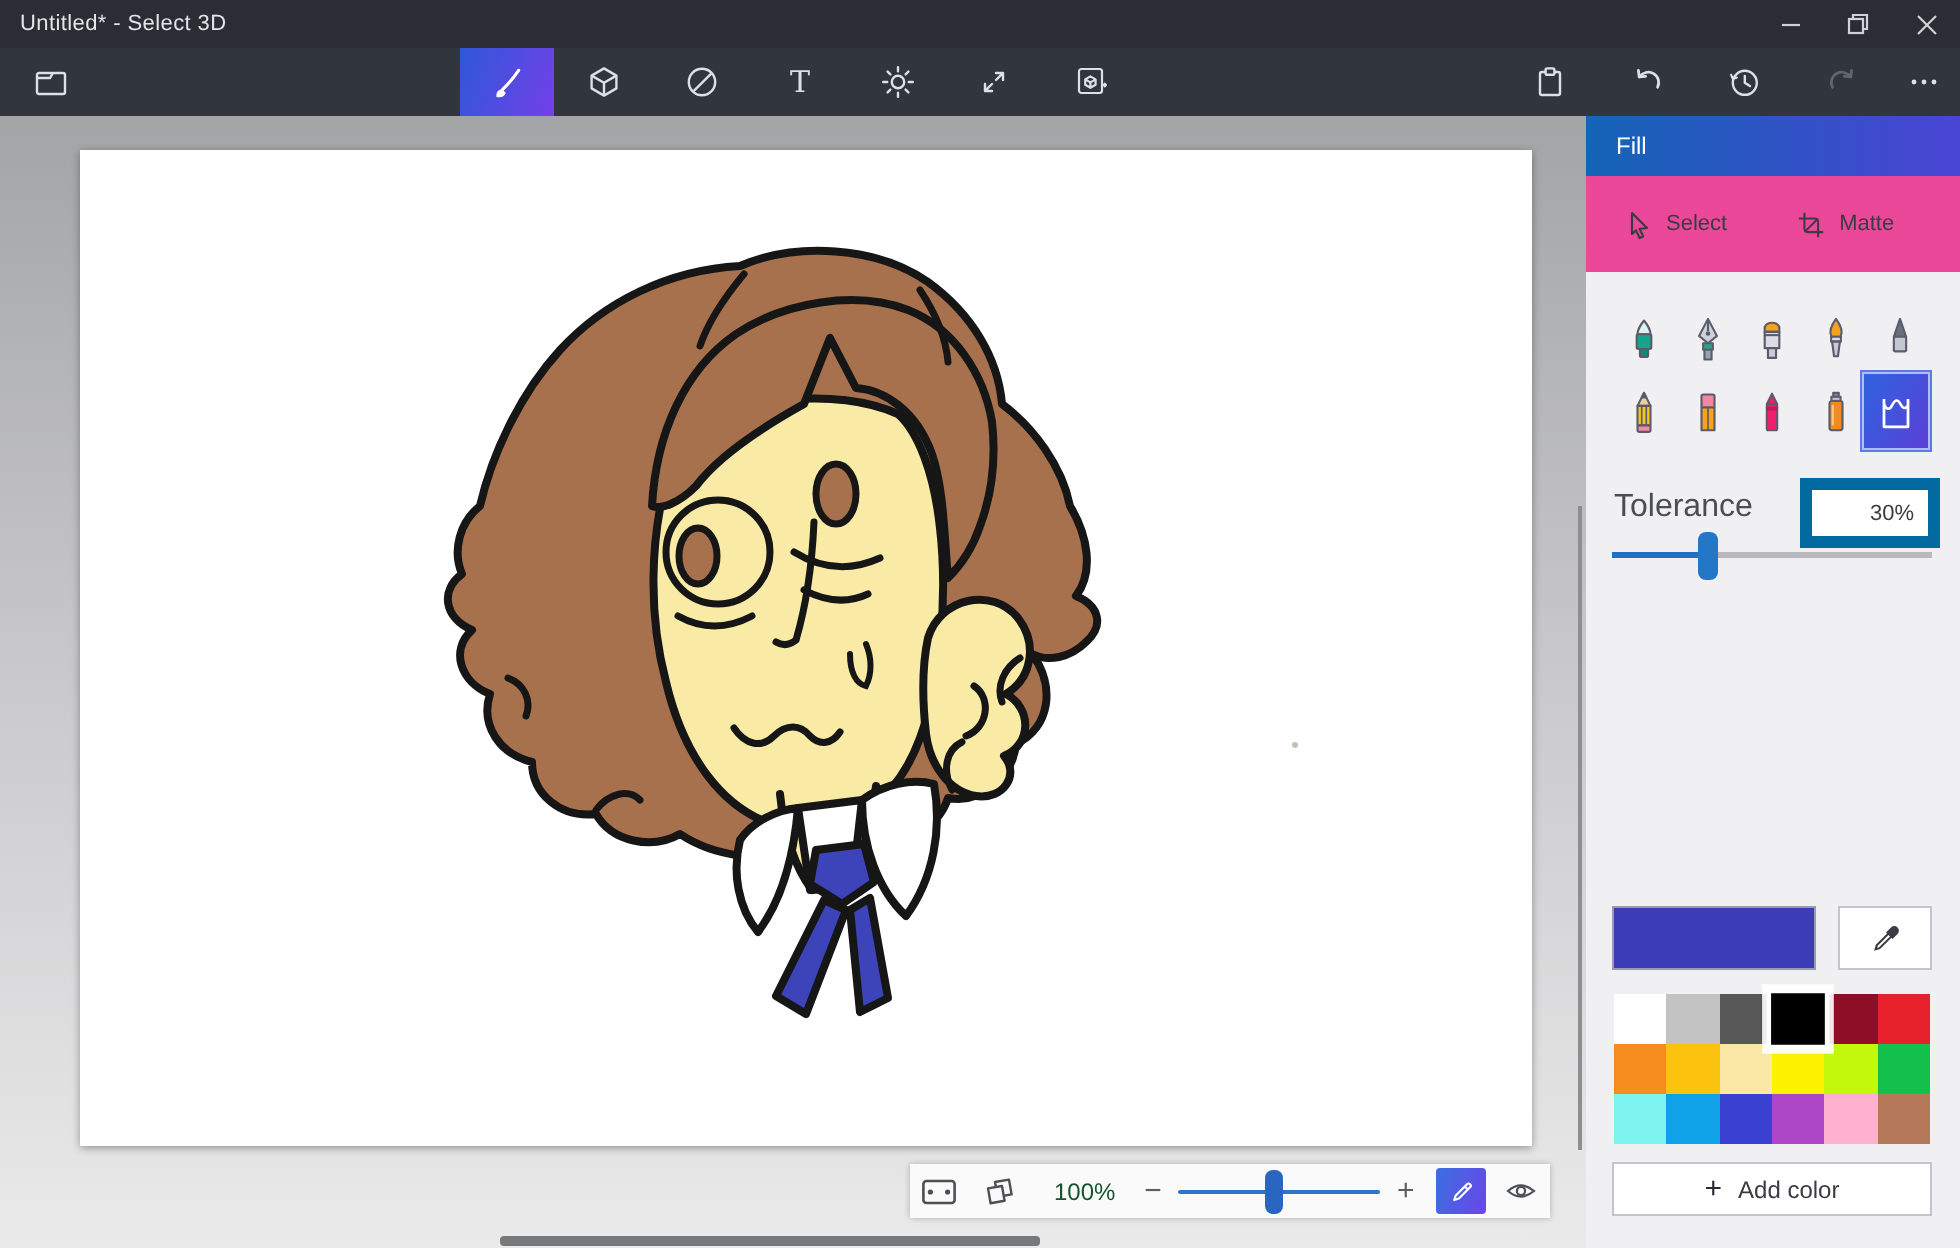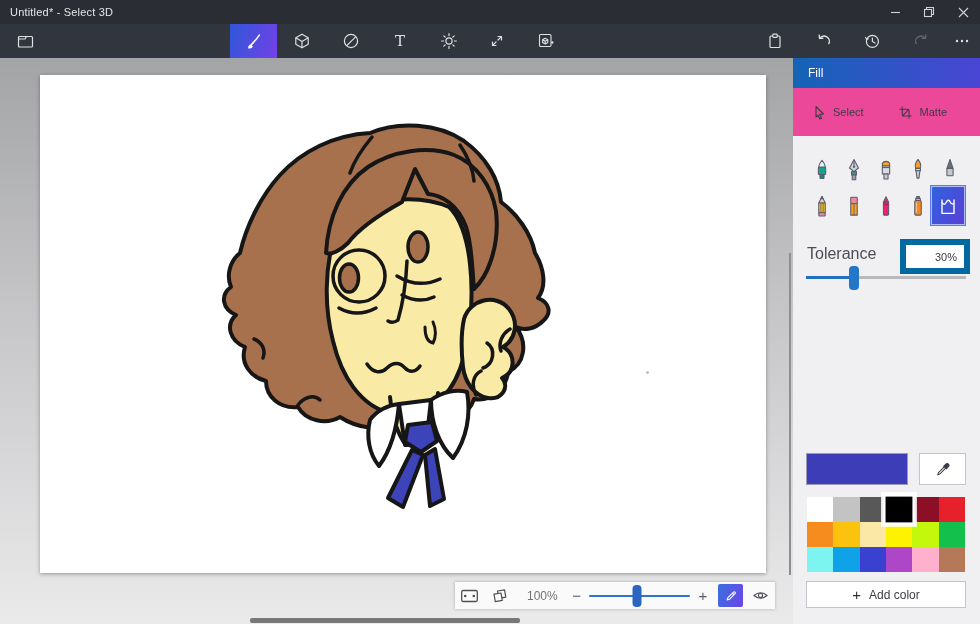--- a/index.html
+++ b/index.html
@@ -24,21 +24,21 @@
   
   .workspace{left:0;top:58px;width:793px;height:566px;background:linear-gradient(180deg,#a3a4a6 0%,#c6c6c8 45%,#eaeaeb 100%);}
   .canvas{left:40px;top:17px;width:726px;height:498px;background:#ffffff;box-shadow:0 1px 4px rgba(0,0,0,.35);}
   .stray-dot{left:606px;top:296px;width:3px;height:3px;border-radius:50%;background:#c9c0b4;}
   .hscroll{left:250px;top:560px;width:270px;height:5px;background:#77787a;border-radius:2px;}
   .vscroll{left:789px;top:195px;width:2px;height:322px;background:#8e8e90;}
 
   
   .zoombar{left:455px;top:524px;width:320px;height:27px;background:#fafafa;box-shadow:0 0 3px rgba(0,0,0,.25);display:flex;align-items:center;}
   .zb-icon{width:30px;display:flex;justify-content:center;color:#4c4f54;}
-  .zb-zoomtext{width:44px;text-align:right;font-size:12px;color:#737373;padding-right:6px;}
+  .zb-zoomtext{width:44px;text-align:right;font-size:12px;color:#14532d;padding-right:6px;}
   .zb-sign{width:26px;text-align:center;font-size:15px;color:#5a5d62;}
   .zb-track{position:relative;width:102px;height:2px;background:#2e74c8;border-radius:1px;}
   .zb-thumb{position:absolute;top:-10px;width:9px;height:22px;background:#2a66c0;border-radius:4px;transform:translateX(-50%);}
   .zb-pen{width:26px;height:23px;margin:0 2px;border-radius:2px;background:linear-gradient(110deg,#3a6fe0,#6b46e8);display:flex;align-items:center;justify-content:center;color:#fff;}
 
   
   .panel{left:793px;top:58px;width:196px;height:566px;background:#f0f0f3;}
   .panel-header{left:0;top:0;width:187px;height:30px;background:linear-gradient(90deg,#1464b6 0%,#4a45d4 100%);display:flex;align-items:center;}
   .panel-header span{color:#fff;font-size:12px;padding-left:15px;}
   .subbar{left:0;top:30px;width:187px;height:48px;background:#ec4899;display:flex;align-items:center;}

